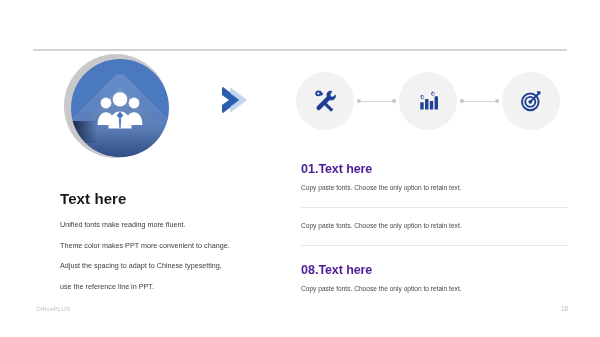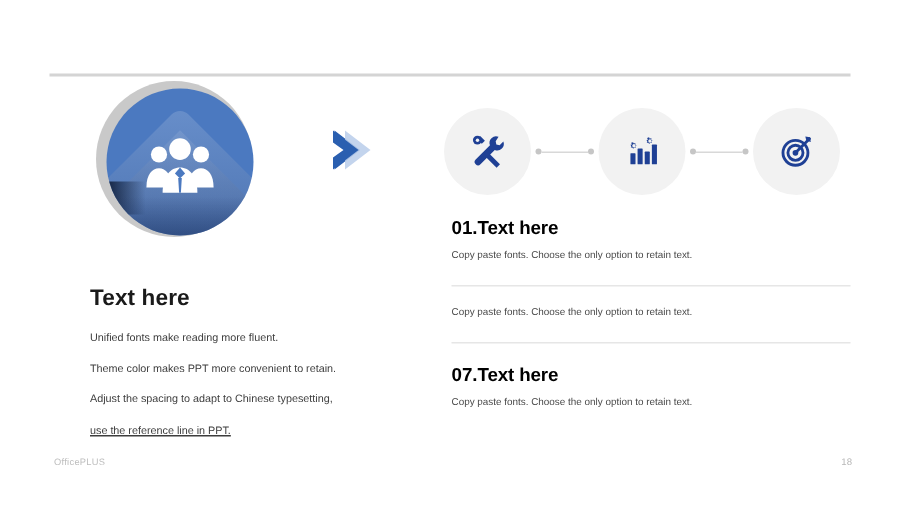--- a/index.html
+++ b/index.html
@@ -177,35 +177,35 @@
     color: #1a1a1a;
     letter-spacing: .1px;
     margin: 0 0 14px 0;
   }
   .left-body p {
     margin: 13px 0 8px 0;
     font-size: 7.2px;
     line-height: 1.05;
     color: #3d3d3d;
   }
-  .left-body p:last-child { margin-bottom: 0; text-decoration: underline; }
+  .left-body p:last-child { margin-bottom: 0; }
 
   
   .right-col {
     position: absolute;
     left: 301px;
     top: 145px;
     width: 266px;
   }
   .item { position: relative; }
   .item-title {
     font-size: 12.5px;
     font-weight: bold;
-    color: #000000;
-    margin: 0 0 8px 0;
+    color: #4c1d95;
+    margin: 17px 0 8px 0;
     letter-spacing: -.1px;
   }
   .item-title .num { letter-spacing: 0; }
   .item-desc {
     font-size: 6.6px;
     color: #4a4a4a;
     margin: 0;
     line-height: 1.2;
   }
   .item-rule {
@@ -331,21 +331,21 @@
         </svg>
       </span>
     </div>
 
   </div>
 
   <div class="left-text">
     <h2 class="left-title">Text here</h2>
     <div class="left-body">
       <p>Unified fonts make reading more fluent.</p>
-      <p>Theme color makes PPT more convenient to retain.</p>
+      <p>Theme color makes PPT more convenient to change.</p>
       <p>Adjust the spacing to adapt to Chinese typesetting,</p>
       <p>use the reference line in PPT.</p>
     </div>
   </div>
 
   <div class="right-col">
 
     <div class="item">
       <h3 class="item-title"><span class="num">01.</span><span>Text here</span></h3>
       <p class="item-desc">Copy paste fonts. Choose the only option to retain text.</p>
@@ -353,21 +353,21 @@
 
     <div class="item-rule"></div>
 
     <div class="item">
       <p class="item-desc">Copy paste fonts. Choose the only option to retain text.</p>
     </div>
 
     <div class="item-rule"></div>
 
     <div class="item">
-      <h3 class="item-title"><span class="num">07.</span><span>Text here</span></h3>
+      <h3 class="item-title"><span class="num">08.</span><span>Text here</span></h3>
       <p class="item-desc">Copy paste fonts. Choose the only option to retain text.</p>
     </div>
 
   </div>
 
   <div class="footer-brand">OfficePLUS</div>
   <div class="footer-page">18</div>
 
 </div>
 

